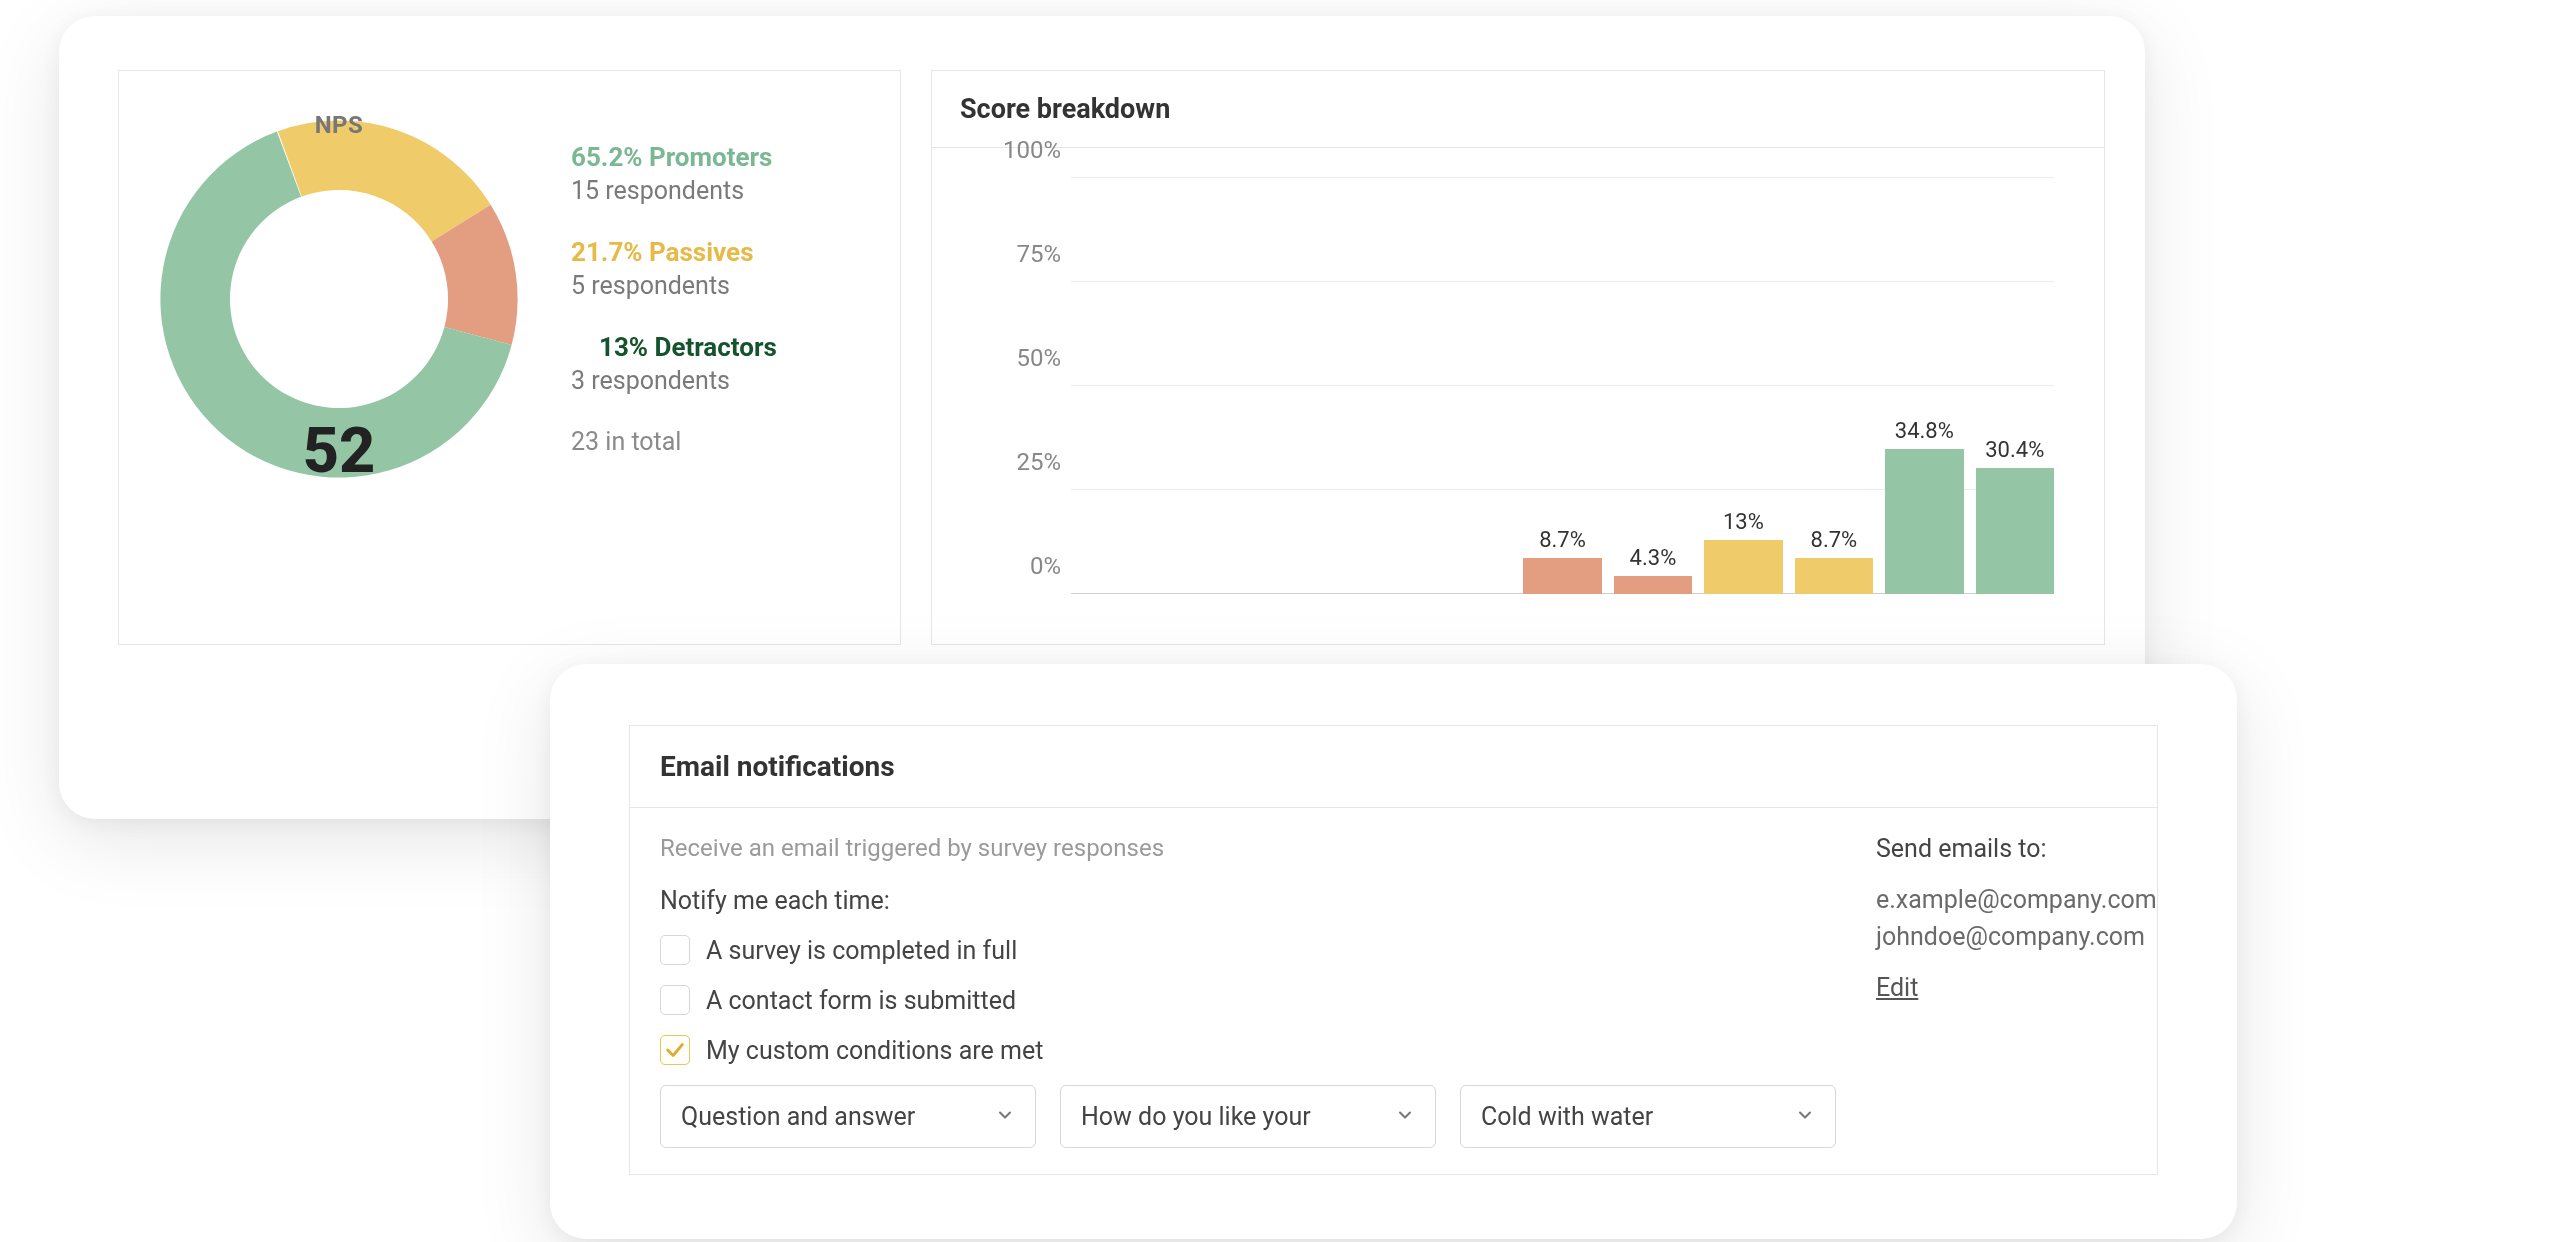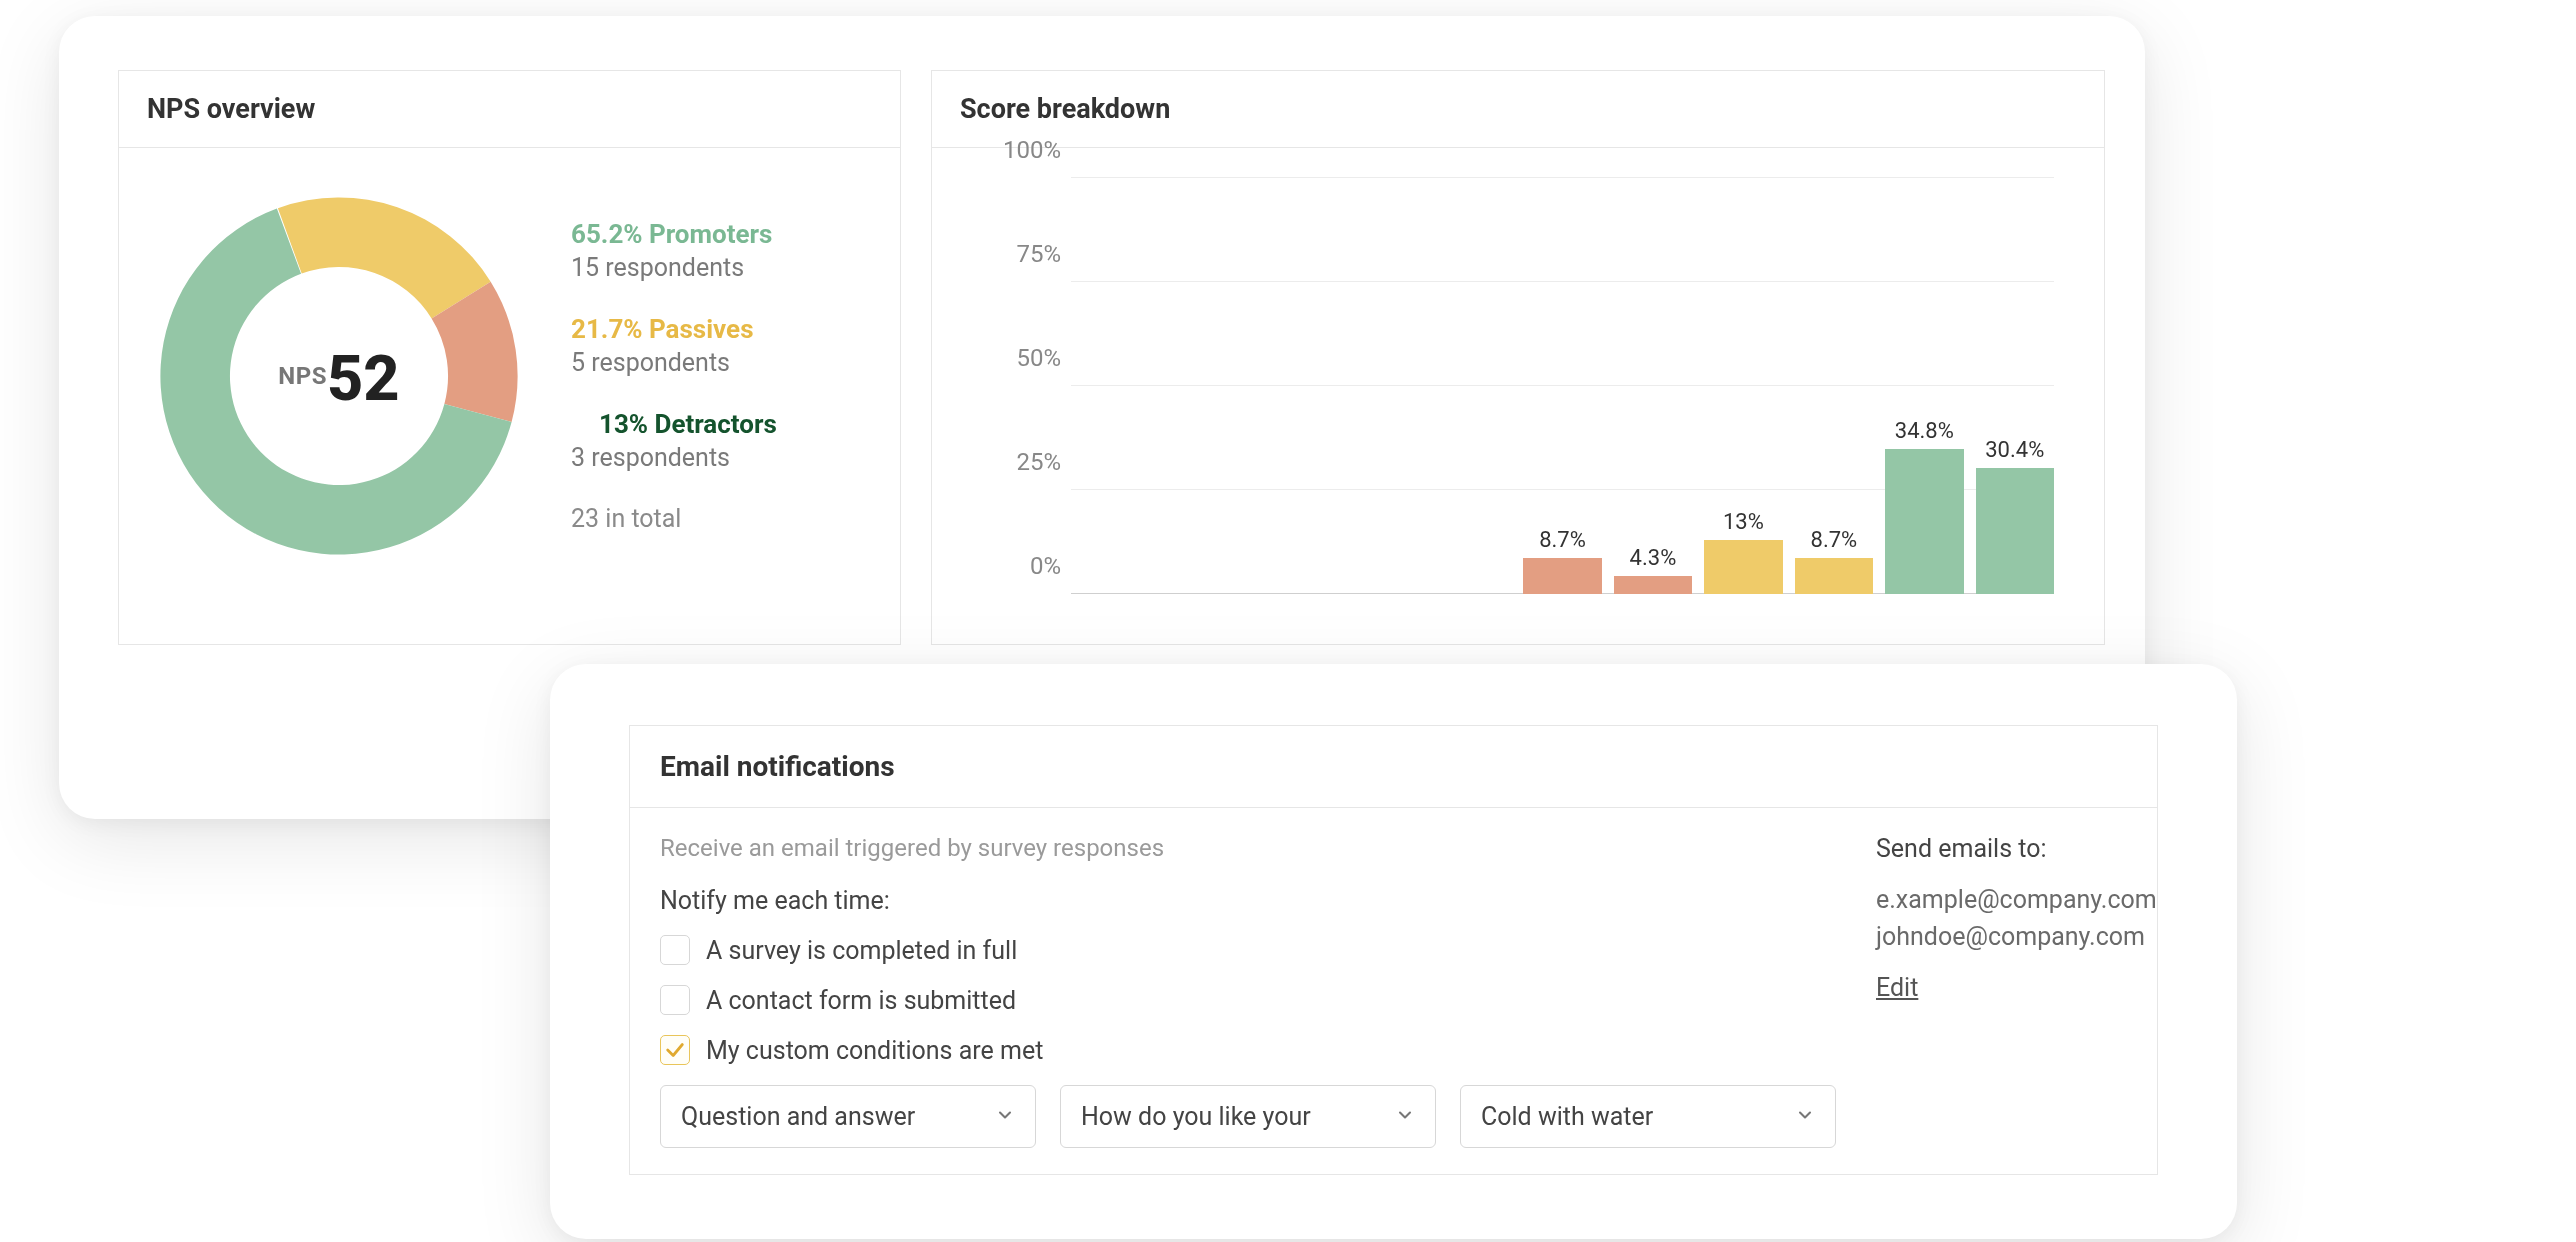--- a/index.html
+++ b/index.html
@@ -38,21 +38,21 @@
     color: #333;
   }
   .panel-body { padding: 28px 28px 24px 28px; }
 
   
   .nps-panel { width: 783px; }
   .nps-body { display: flex; align-items: center; gap: 44px; padding: 40px 28px 40px 32px; }
   .donut-wrap { position: relative; width: 376px; height: 376px; }
   .donut-center {
     position: absolute; inset: 0;
-    display: flex; flex-direction: row; align-items: center; justify-content: center;
+    display: flex; flex-direction: column; align-items: center; justify-content: space-between;
   }
   .donut-center .lbl { font-size: 24px; font-weight: 700; color: #777; letter-spacing: 0.5px; }
   .donut-center .score { font-size: 63px; font-weight: 800; color: #222; margin-top: 4px; }
 
   .legend { display: flex; flex-direction: column; gap: 32px; font-size: 26px; }
   .legend .title { font-weight: 700; }
   .legend .sub { color: #7a7a7a; font-size: 25px; margin-top: 4px; font-weight: 400; }
   .legend .tot { color: #8a8a8a; font-size: 25px; }
 
   .c-prom { color: #7ab893; }
@@ -123,21 +123,20 @@
   .sel .chev { color: #888; }
 
 </style>
 </head>
 <body>
 
 <div class="card-outer">
   <div class="row">
 
     <div class="panel nps-panel">
-      <div class="panel-header">NPS overview</div>
       <div class="panel-body nps-body">
         <div class="donut-wrap">
           <svg id="donut-svg" viewBox="0 0 200 200" width="376" height="376">
               <path d="M 67.50808638406147 10.729201025338696 A 95 95 0 0 1 180.66982908957874 49.82651422655434 L 149.251053549427 69.36776658042265 A 58 58 0 0 0 80.16283168711121 45.497827994417314 Z" fill="#efcb69"></path>
               <path d="M 180.66982908957874 49.82651422655434 A 95 95 0 0 1 191.79719509624948 124.45966010518362 L 156.04460332192073 114.93326616948052 A 58 58 0 0 0 149.251053549427 69.36776658042265 Z" fill="#e39e82"></path>
               <path d="M 191.79719509624948 124.45966010518362 A 95 95 0 1 1 66.94782646474042 10.935114525447872 L 79.82077826268363 45.62354360501028 A 58 58 0 1 0 156.04460332192073 114.93326616948052 Z" fill="#94c6a6"></path>
             </svg>
           <div class="donut-center">
             <div class="lbl">NPS</div>
             <div class="score">52</div>

